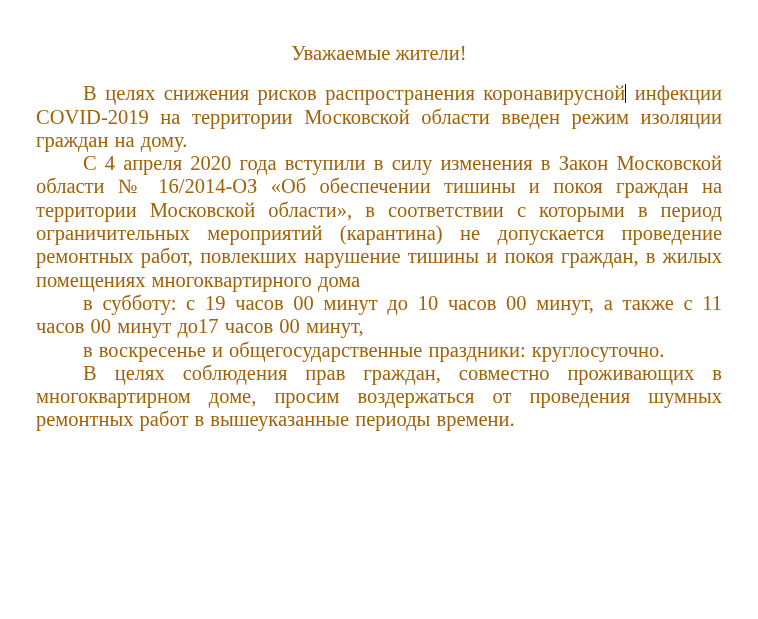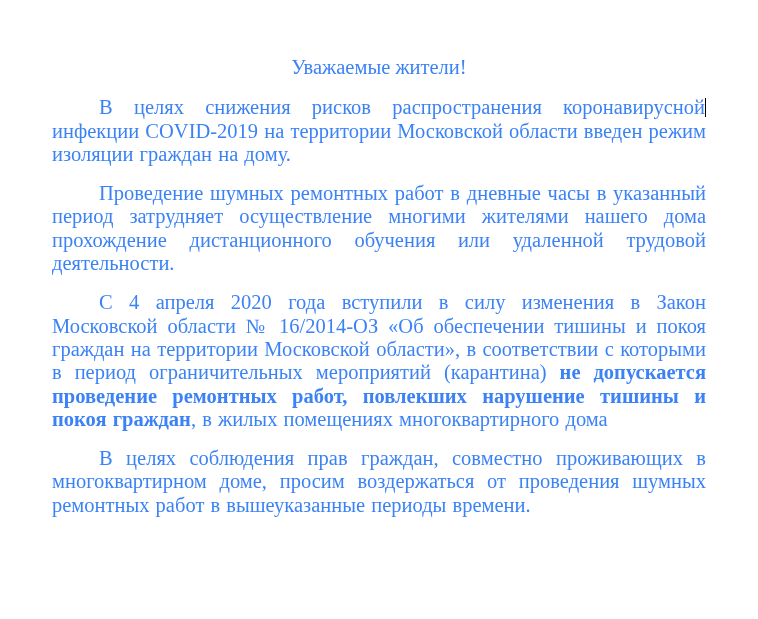--- a/index.html
+++ b/index.html
@@ -6,53 +6,54 @@
     margin: 0;
     padding: 0;
     background: #ffffff;
   }
   .page {
     position: relative;
     width: 758px;
     height: 619px;
     box-sizing: border-box;
     background: #ffffff;
-    color: #3b82f6;
+    color: #a16207;
     font-family: "Liberation Serif", "DejaVu Serif", serif;
     font-size: 20.5px;
     line-height: 23.3px;
-    padding: 56px 36px 0 36px;
+    padding: 42px 36px 0 36px;
     overflow: hidden;
   }
   .doc-title {
     font-size: inherit;
     font-weight: normal;
     text-align: center;
     margin: 0 0 17px 0;
   }
   .para {
-    margin: 16px;
+    margin: 0;
     text-align: justify;
     text-indent: 47px;
     word-spacing: 1px;
   }
   .run { font-weight: normal; }
-  .run.bold { font-weight: bold; }
+  .run.bold { font-weight: normal; }
   .caret {
     display: inline-block;
     width: 0;
     height: 19px;
     border-left: 1.6px solid #000000;
     vertical-align: -3px;
   }
 </style>
 </head>
 <body>
 
 <div class="page">
   <h1 class="doc-title">Уважаемые жители!</h1>
   <div id="doc-body">
       <p class="para"><span class="run">В целях снижения рисков распространения коронавирусной</span><span class="caret"></span><span class="run"> инфекции COVID-2019 на территории Московской области введен режим изоляции граждан на дому.</span></p>
-      <p class="para"><span class="run">Проведение шумных ремонтных работ в дневные часы в указанный период затрудняет осуществление многими жителями нашего дома прохождение дистанционного обучения или удаленной трудовой деятельности.</span></p>
       <p class="para"><span class="run">С 4 апреля 2020 года вступили в силу изменения в Закон Московской области №&nbsp;16/2014-ОЗ «Об обеспечении тишины и покоя граждан на территории Московской области», в соответствии с которыми в период ограничительных мероприятий (карантина) </span><span class="run bold">не допускается проведение ремонтных работ, повлекших нарушение тишины и покоя граждан</span><span class="run">, в жилых помещениях многоквартирного дома</span></p>
+      <p class="para"><span class="run bold">в субботу</span><span class="run">: с 19 часов 00 минут до 10 часов 00 минут, а также с 11 часов 00 минут до17 часов 00 минут,</span></p>
+      <p class="para"><span class="run bold">в воскресенье и общегосударственные праздники</span><span class="run">: круглосуточно.</span></p>
       <p class="para"><span class="run">В целях соблюдения прав граждан, совместно проживающих в многоквартирном доме, просим воздержаться от проведения шумных ремонтных работ в вышеуказанные периоды времени.</span></p>
     </div>
 </div>
 
 </body></html>

